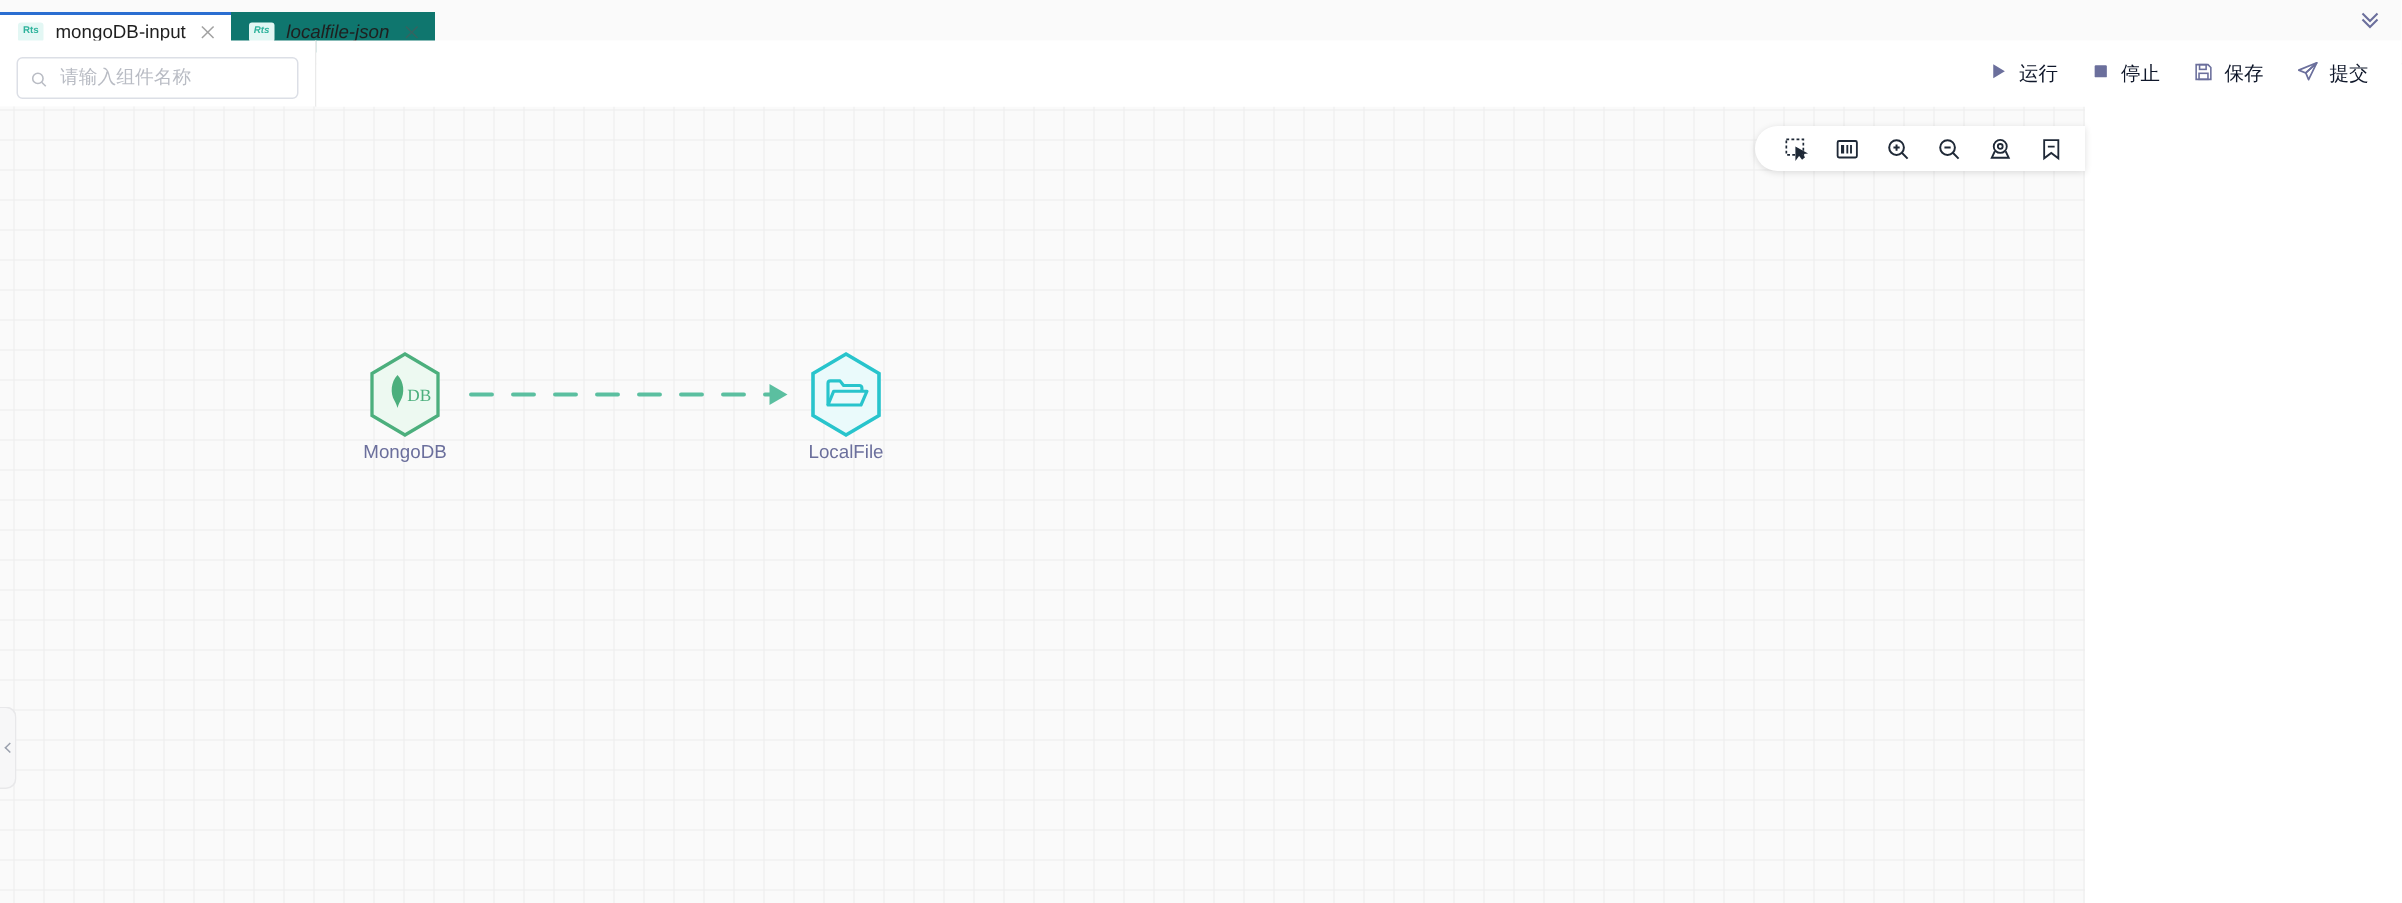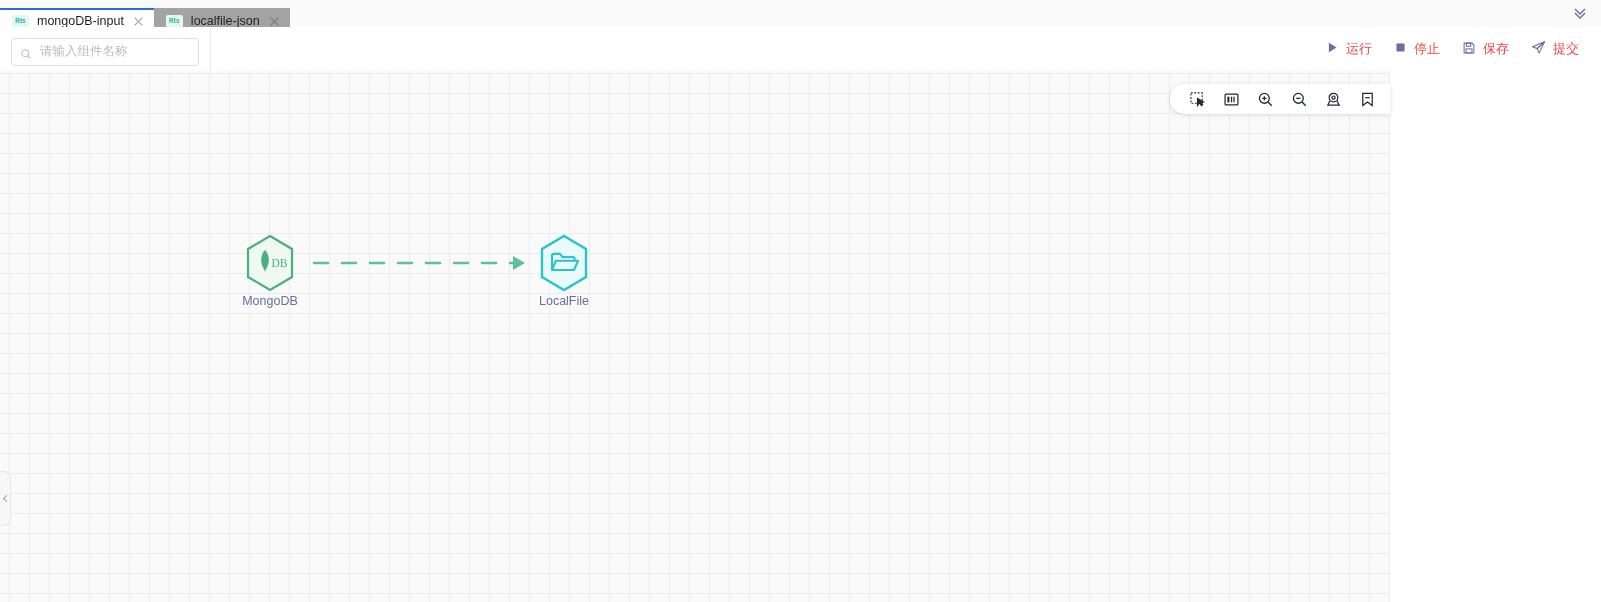--- a/index.html
+++ b/index.html
@@ -23,21 +23,21 @@
     display: flex; align-items: center; height: 27px;
     padding: 0 9px 0 12px; gap: 8px;
     font-size: 12.5px; color: #1f1f1f;
     position: relative; cursor: pointer;
     background: #ffffff;
   }
   .tab.active::before {
     content: ""; position: absolute; top: 0; left: 0; right: 0; height: 2.5px;
     background: #2a6ed1;
   }
-  .tab.inactive { background: #a3a3a3; }
+  .tab.inactive { background: #0f766e; font-style: italic; }
   .tab-badge {
     width: 17px; height: 13px; border-radius: 2px;
     background: #e3f7f4; color: #2fb39c;
     font-size: 6.5px; font-weight: bold;
     display: flex; align-items: center; justify-content: center;
     letter-spacing: 0px; line-height: 1; flex: 0 0 auto;
   }
   .tab-label { white-space: nowrap; }
   .tab-close {
     width: 13px; height: 13px; position: relative; opacity: .55;
@@ -117,21 +117,21 @@
   .actionbar {
     position: absolute; top: 27px; left: 211px;
     width: 1390px; height: 44px;
     background: #ffffff;
     display: flex; align-items: center; justify-content: flex-end;
     gap: 22px; padding-right: 22px;
     z-index: 5;
   }
   .action {
     display: flex; align-items: center; gap: 7px;
-    font-size: 13px; color: #ef4444; cursor: pointer;
+    font-size: 13px; color: #0f172a; cursor: pointer;
   }
 
   .canvas-inner {
     position: absolute; top: 44px; left: 0; width: 1390px; height: 531px;
     background-color: #fafafa;
     background-image:
       linear-gradient(to right, #ececec 1px, transparent 1px),
       linear-gradient(to bottom, #ececec 1px, transparent 1px);
     background-size: 20px 20px;
     background-position: 9px 2px;

